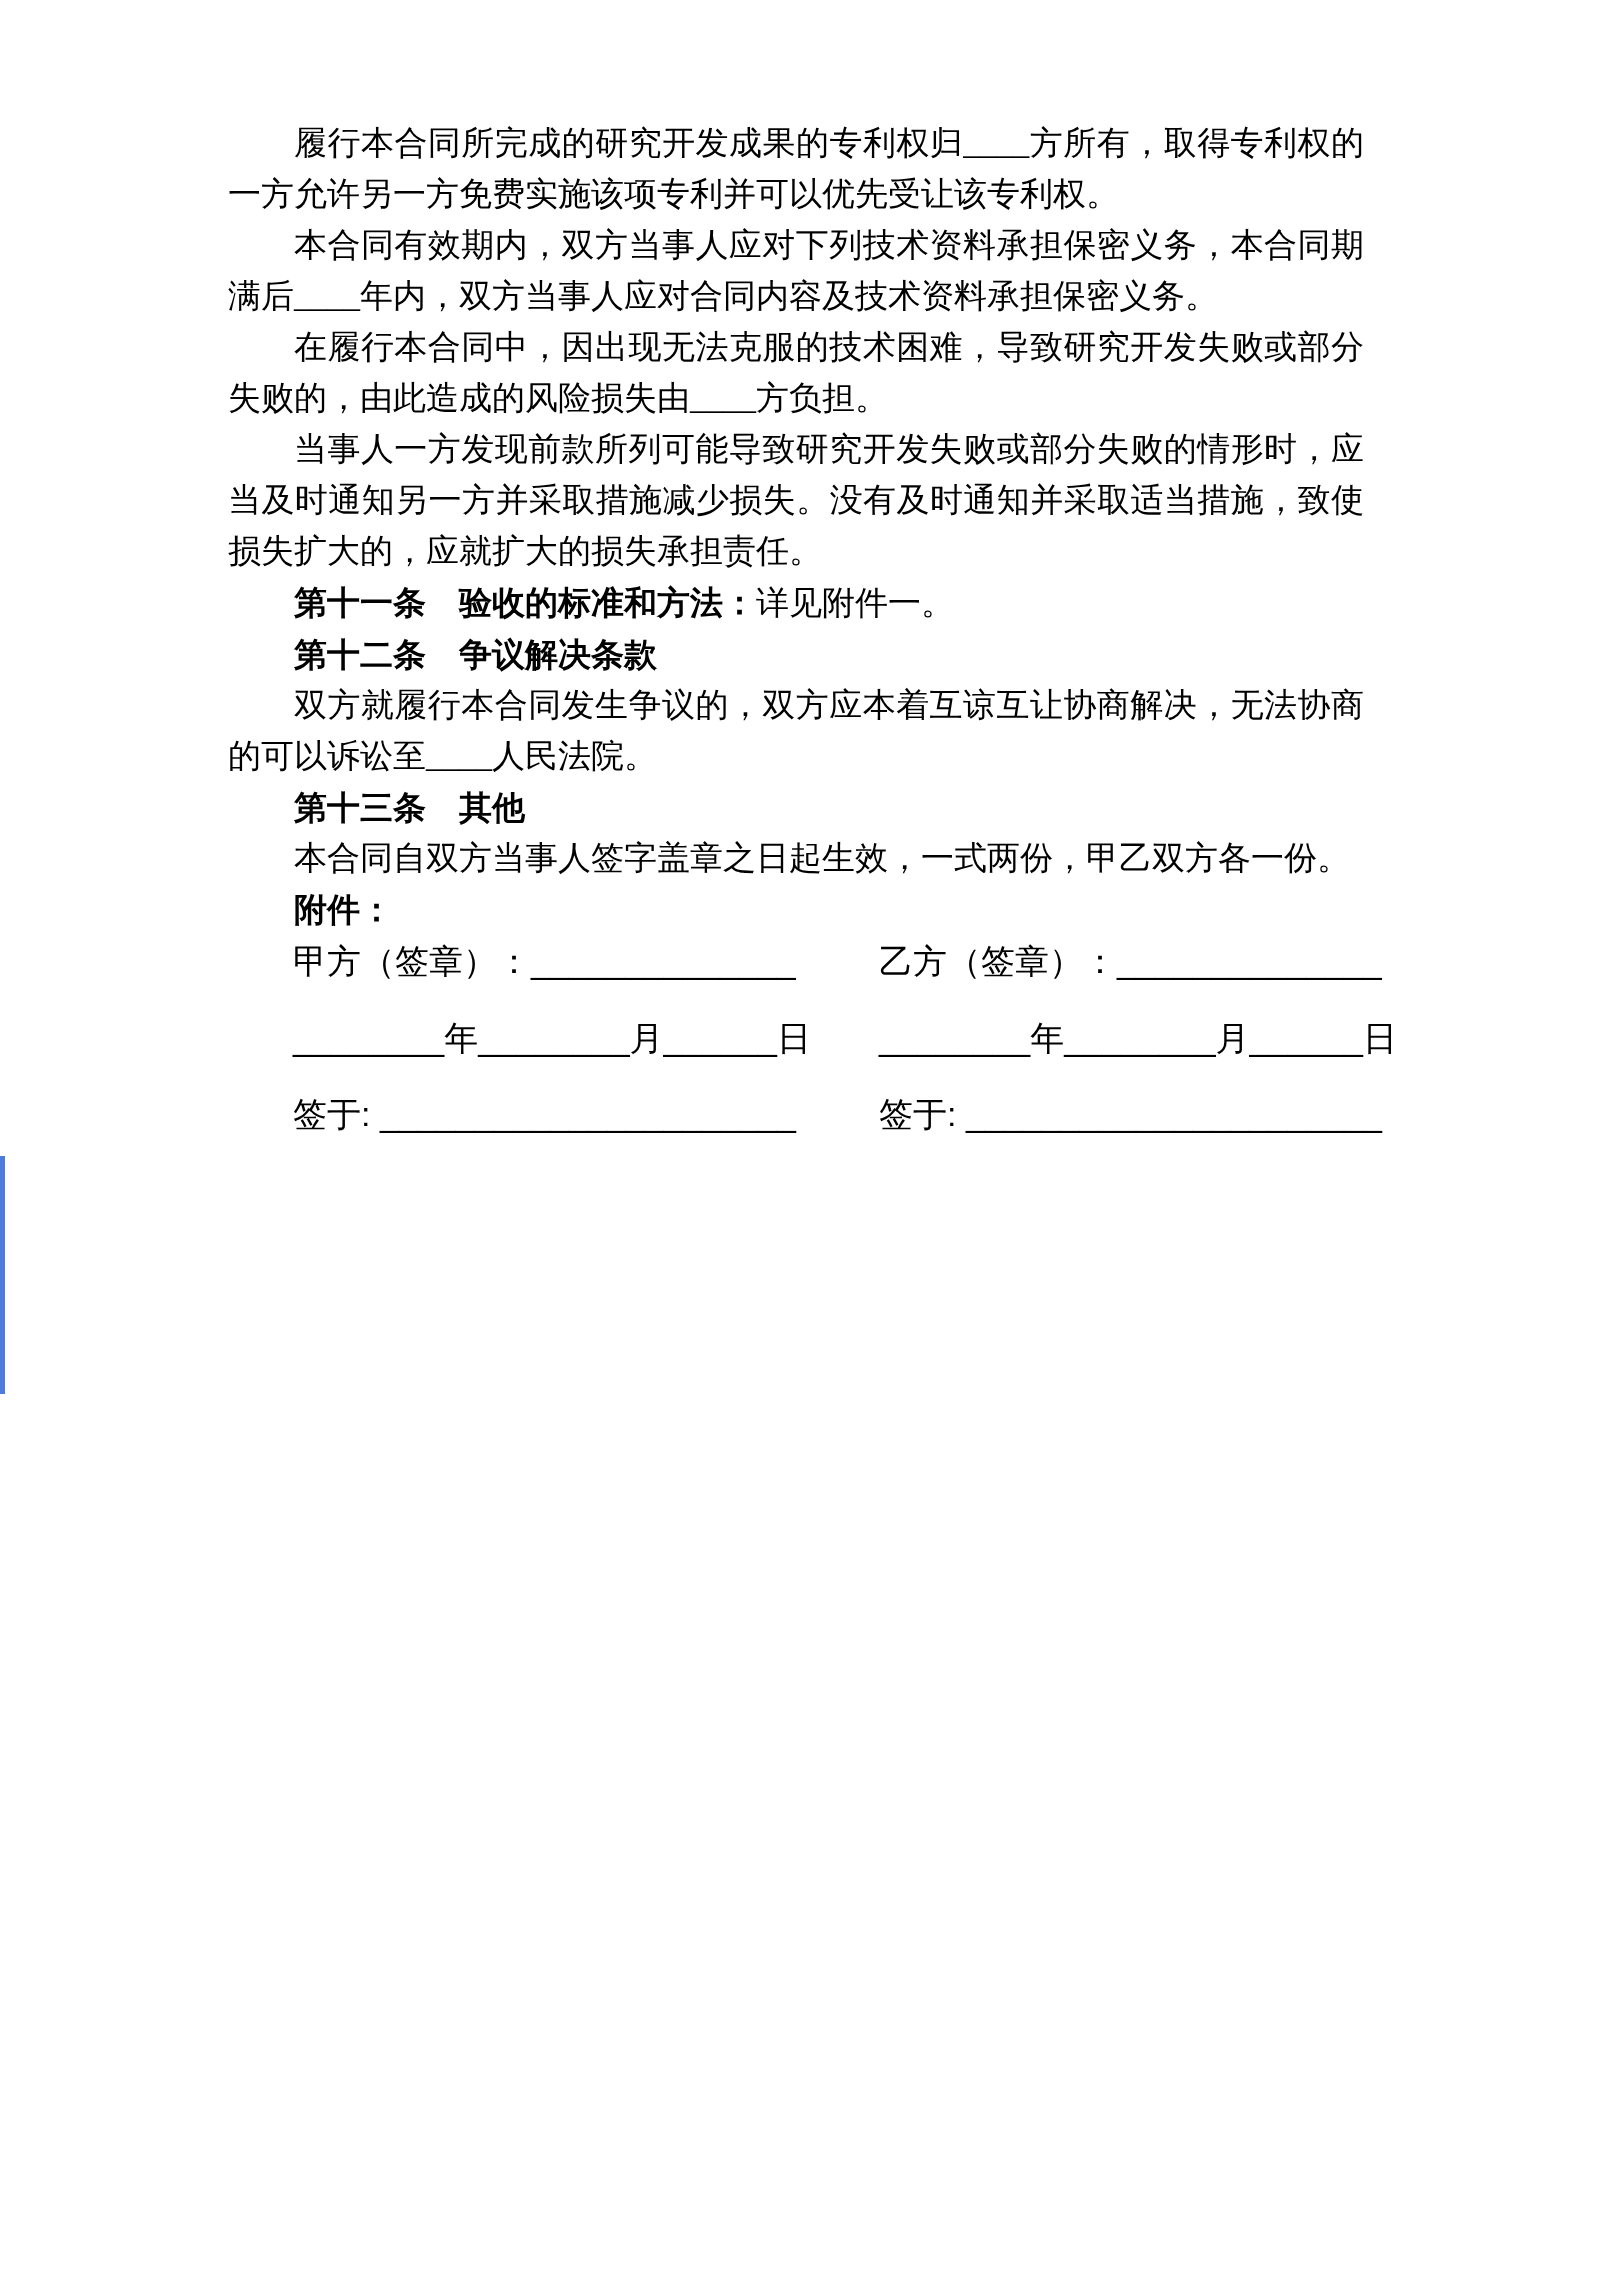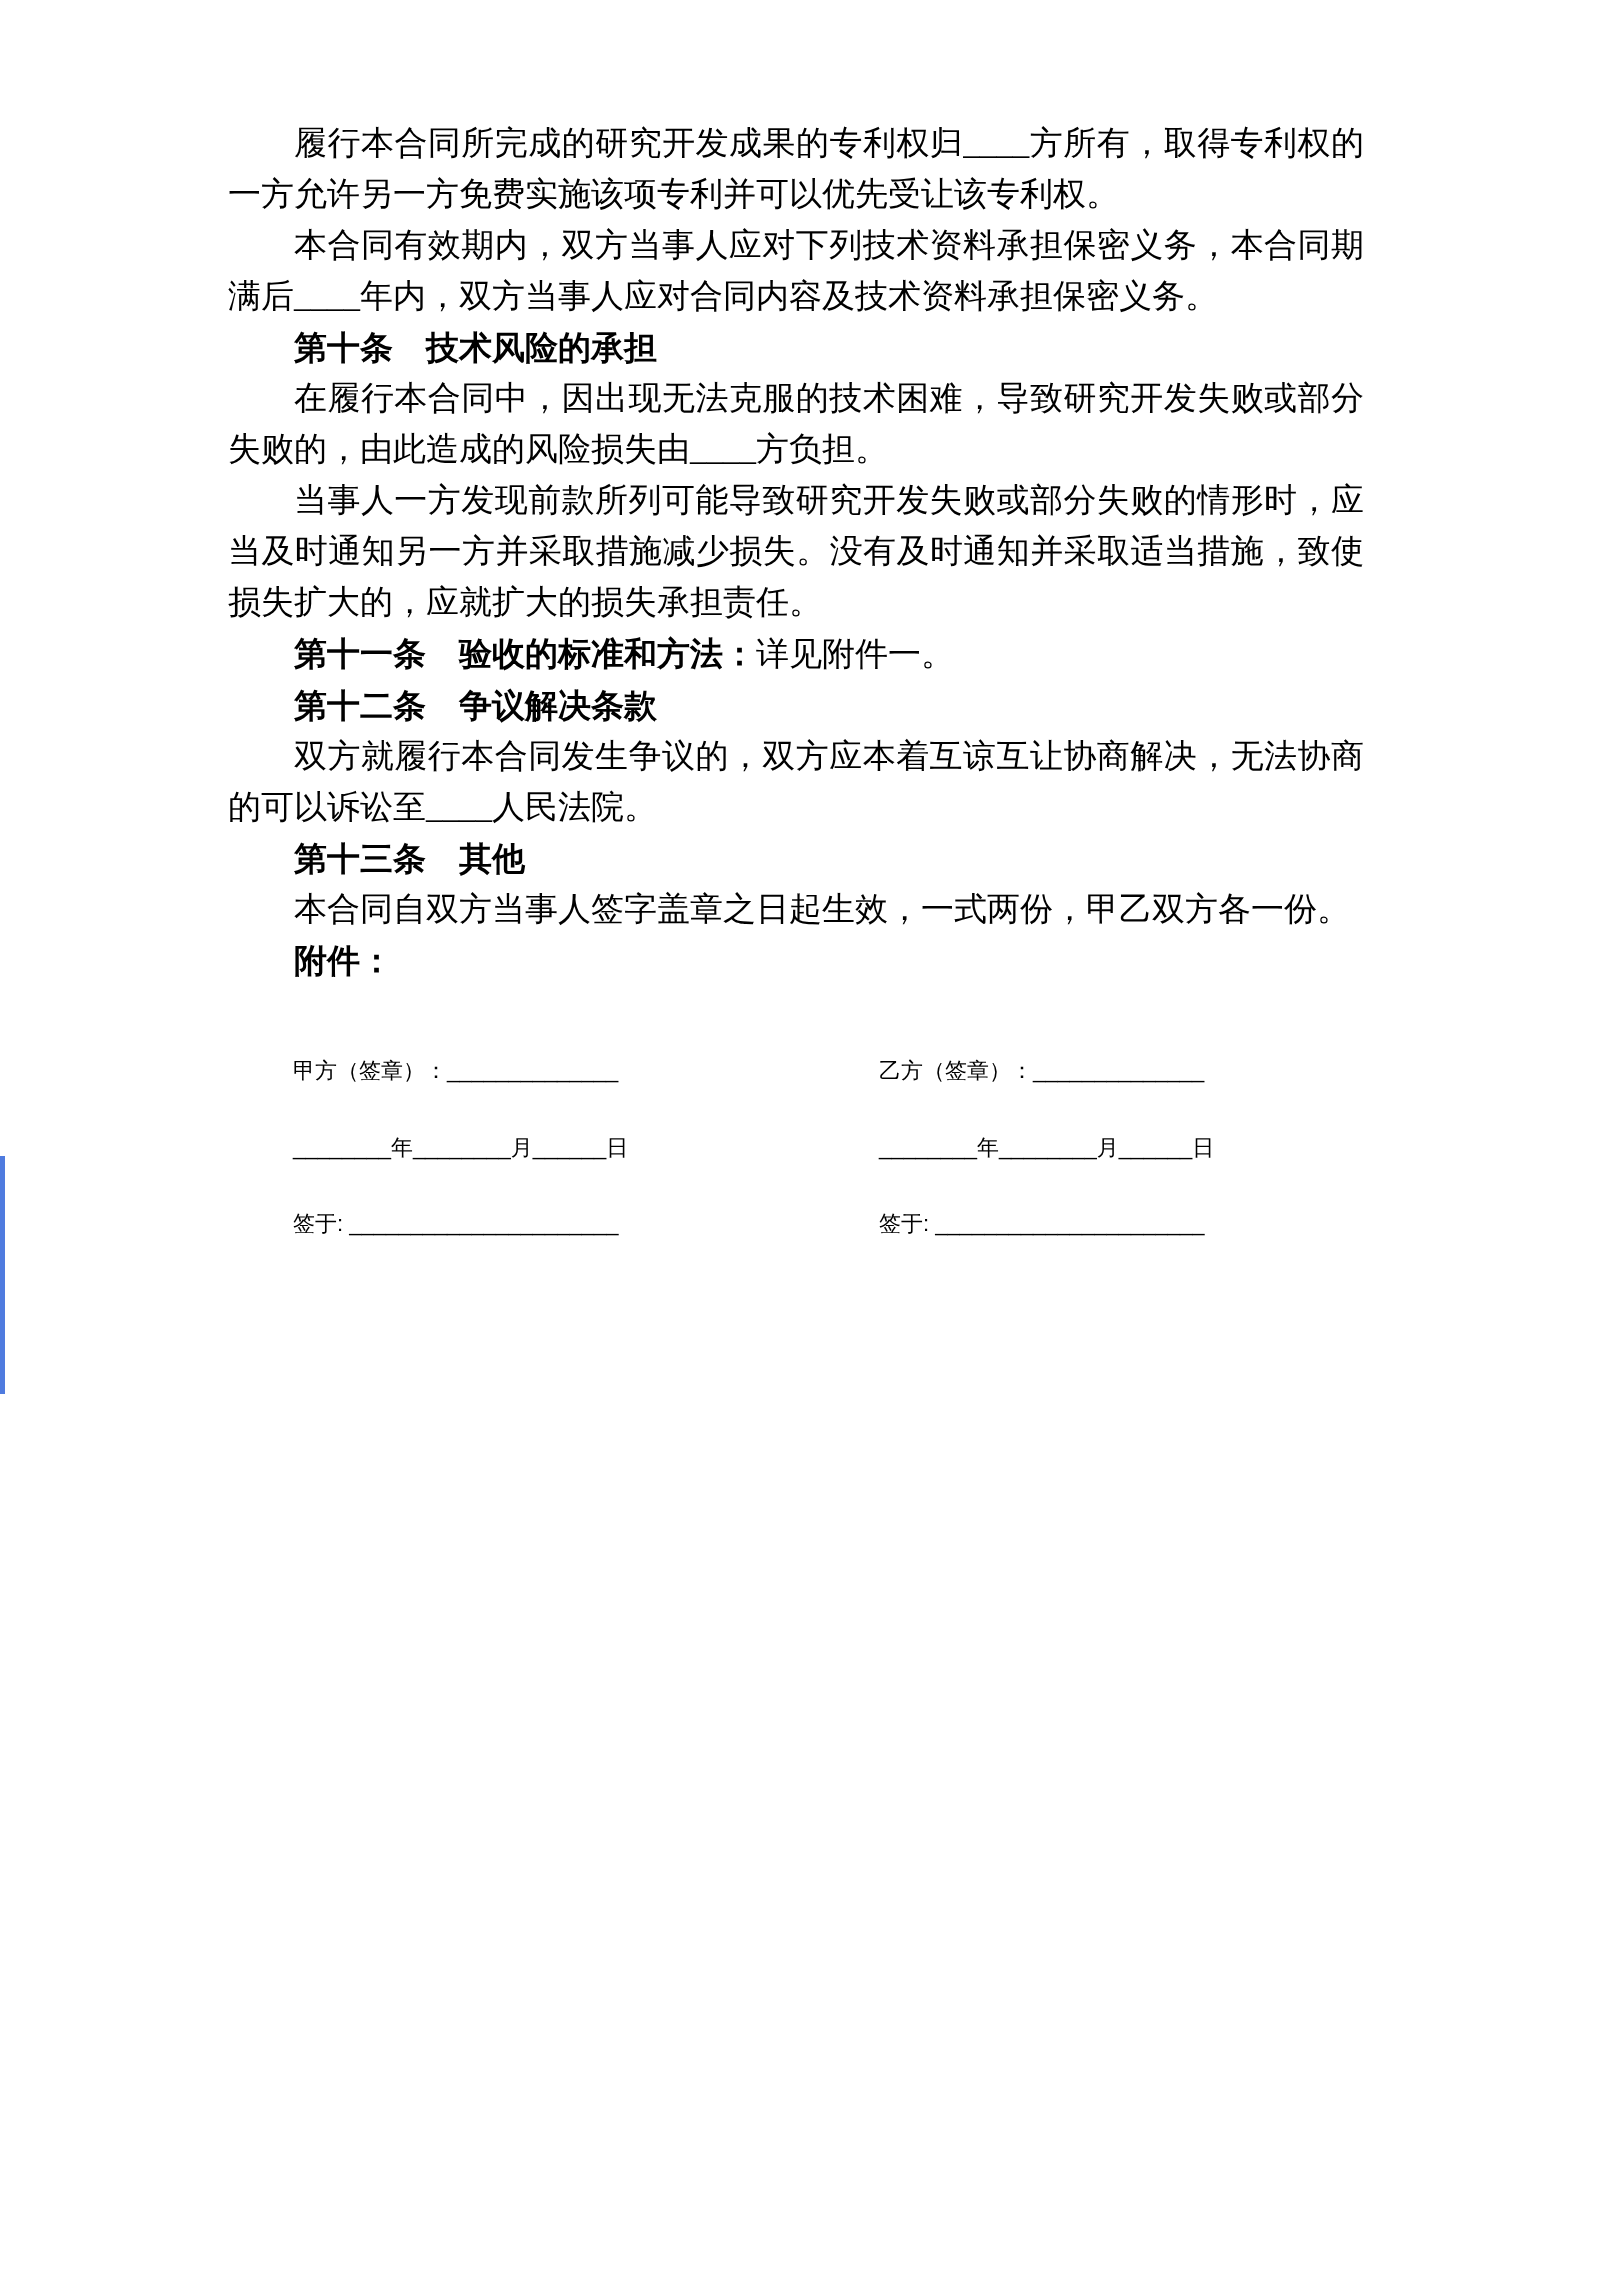--- a/index.html
+++ b/index.html
@@ -30,23 +30,22 @@
   p.heading {
     font-family: "Liberation Sans", "DejaVu Sans", sans-serif;
     font-weight: 700;
   }
   p.mixed .h-bold {
     font-family: "Liberation Sans", "DejaVu Sans", sans-serif;
     font-weight: 700;
     margin-top: 28px;
   }
   .sig {
-    margin-top: 58px;
     font-family: "Liberation Sans", "DejaVu Sans", sans-serif;
-    font-size: 22px;
+    font-size: 34px;
     line-height: 53px;
   }
   .sig-row {
     display: flex;
     padding-left: 65px;
     margin-top: 23.6px;
     white-space: nowrap;
   }
   .sig-row:first-child { margin-top: 0; }
   .sig-cell-left { width: 586px; flex: 0 0 auto; }
@@ -64,21 +63,20 @@
 <body>
 
 <div class="page">
   <div class="doc">
 
     <p class="body">履行本合同所完成的研究开发成果的专利权归____方所有，取得专利权的一方允许另一方免费实施该项专利并可以优先受让该专利权。</p>
 
 
     <p class="body">本合同有效期内，双方当事人应对下列技术资料承担保密义务，本合同期满后____年内，双方当事人应对合同内容及技术资料承担保密义务。</p>
 
-    <p class="heading">第十条　技术风险的承担</p>
 
     <p class="body">在履行本合同中，因出现无法克服的技术困难，导致研究开发失败或部分失败的，由此造成的风险损失由____方负担。</p>
 
     <p class="body">当事人一方发现前款所列可能导致研究开发失败或部分失败的情形时，应当及时通知另一方并采取措施减少损失。没有及时通知并采取适当措施，致使损失扩大的，应就扩大的损失承担责任。</p>
 
     <p class="mixed"><span class="h-bold">第十一条　验收的标准和方法：</span><span>详见附件一。</span></p>
 
     <p class="heading">第十二条　争议解决条款</p>
 
     <p class="body">双方就履行本合同发生争议的，双方应本着互谅互让协商解决，无法协商的可以诉讼至____人民法院。</p>

